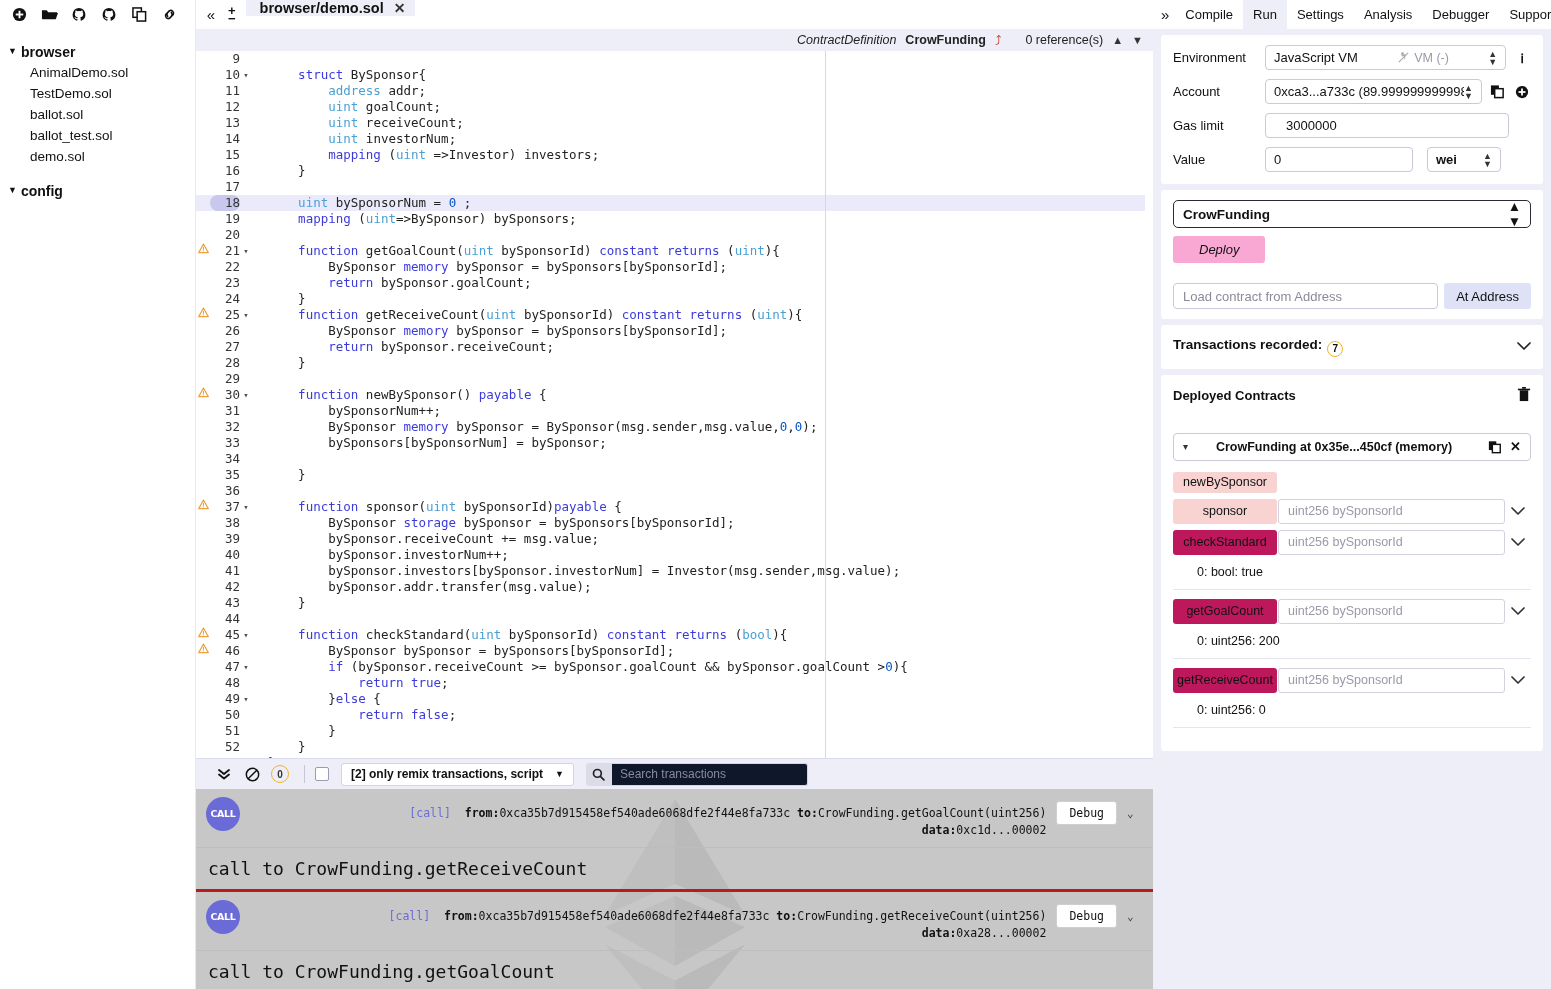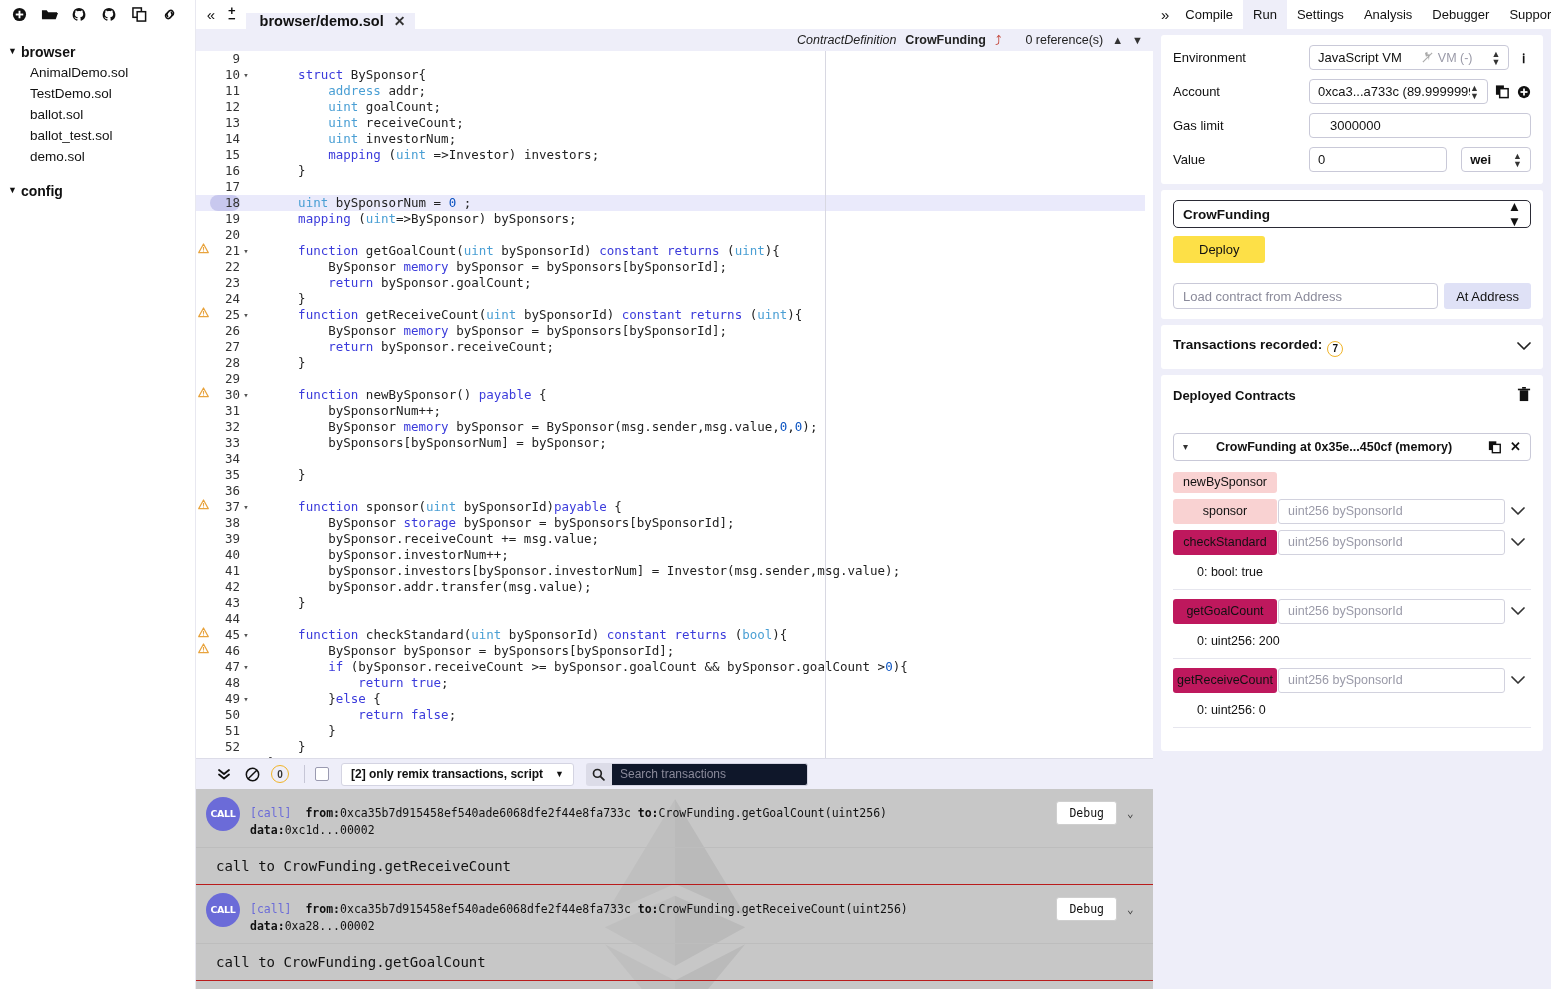--- a/index.html
+++ b/index.html
@@ -52,21 +52,21 @@
   }
   .tab-ctl {
     width: 18px; display: flex; align-items: center; justify-content: center;
     font-size: 15px; color: #111; cursor: pointer; margin-left: 6px;
   }
   .tab-zoom {
     display: flex; flex-direction: column; align-items: center; justify-content: center;
     line-height: 8px; font-size: 13px; font-weight: bold; cursor: pointer; margin-left: 8px;
     color: #111;
   }
-  #tabs { display: flex; align-items: flex-end; height: 29px; margin-left: 10px; }
+  #tabs { display: flex; align-items: flex-start; height: 29px; margin-left: 10px; }
   .tab {
     background: #eeeef9; display: flex; align-items: center; gap: 10px;
     padding: 0 10px 0 14px; font-weight: bold; font-size: 14.5px; color: #111;
     cursor: pointer;
   }
   .tab .x { font-size: 14px; font-weight: bold; color: #333; cursor: pointer; }
 
   
   #ctxbar {
     height: 22px; background: #eeeef9; display: flex; align-items: center;
@@ -166,32 +166,32 @@
     display: flex; align-items: flex-start; gap: 10px; padding: 8px 12px 8px 10px;
     min-height: 46px;
   }
   .call-badge {
     width: 34px; height: 34px; border-radius: 50%; background: #6b6bd8;
     color: #fff; font-size: 9.5px; font-weight: bold; flex: none;
     display: flex; align-items: center; justify-content: center;
     font-family: "DejaVu Sans", sans-serif; letter-spacing: -0.3px;
     line-height: 10px; text-align: center; overflow: hidden; padding: 0 1px;
   }
-  .call-text { flex: 1; padding-top: 8px; line-height: 17px; }
+  .call-text { flex: 1; padding-top: 8px; line-height: 17px; text-align: right; }
   .call-text .tag { color: #6b6bd8; }
   .call-text b { font-weight: bold; }
   .dbg-btn {
     flex: none; margin-top: 4px; background: #fff; border: 1px solid #cfcfcf;
     border-radius: 3px; padding: 4px 12px; font-size: 11.5px;
     font-family: "DejaVu Sans Mono", monospace; cursor: pointer; color: #111;
   }
   .dbg-chev { flex: none; margin-top: 10px; font-size: 11px; color: #333; cursor: pointer; width: 14px; }
   .log-plain {
-    padding: 10px 20px; font-family: "DejaVu Sans Mono", monospace;
-    font-size: 14px; color: #111; border-bottom: 1px solid #b91c1c;
+    padding: 10px 12px; font-family: "DejaVu Sans Mono", monospace;
+    font-size: 18px; color: #111; border-bottom: 3px solid #b91c1c;
     position: relative;
   }
 
   
   #rightpanel {
     position: absolute; left: 1153px; top: 0; width: 398px; height: 989px;
     background: #eeeef9;
   }
   #rp-tabs {
     height: 29px; display: flex; align-items: stretch; background: #fff;
@@ -209,21 +209,21 @@
   .rp-card {
     background: #fff; margin: 6px 8px; border-radius: 3px; padding: 10px 12px;
   }
   .rp-row {
     display: flex; align-items: center; margin-bottom: 9px;
   }
   .rp-lbl { width: 92px; font-size: 13px; color: #111; flex: none; }
   .ctrl {
     height: 25px; border: 1px solid #c9c9d8; border-radius: 4px; background: #fff;
     display: flex; align-items: center; padding: 0 8px; font-size: 13px; color: #111;
-    overflow: hidden; cursor: pointer; margin-left: 44px;
+    overflow: hidden; cursor: pointer;
   }
   .ctrl .spin {
     margin-left: auto; font-size: 9px; line-height: 8px; display: flex;
     flex-direction: column; align-items: center; color: #333; flex: none;
   }
   .env-ctrl { width: 244px; }
   .env-tail { color: #9a9aa8; font-size: 12.5px; display: flex; align-items: center; gap: 4px; margin-left: auto; flex: none; justify-content: center;}
   .acct-ctrl { width: 222px; }
   .gas-ctrl { width: 244px; padding-left: 20px; }
   .val-ctrl { width: 148px; }
@@ -232,23 +232,24 @@
     width: 18px; height: 20px; display: flex; align-items: center; justify-content: center;
     margin-left: 7px; cursor: pointer; color: #111;
   }
 
   .sel-contract {
     width: 100%; height: 28px; border: 1px solid #2a2a35; border-radius: 5px;
     background: #fff; display: flex; align-items: center; padding: 0 9px;
     font-size: 13.5px; font-weight: bold; color: #111; cursor: pointer;
   }
   .deploy-btn {
-    margin-top: 8px; background: #fde047; border: none; border-radius: 3px;
+    margin-top: 8px; background: #f9a8d4; border: none; border-radius: 3px;
     padding: 6px 26px; font-size: 13px; color: #111; cursor: pointer;
     font-family: "Liberation Sans", sans-serif;
+    font-style: italic;
   }
   .addr-row { display: flex; align-items: stretch; margin-top: 20px; }
   .addr-inp {
     flex: 1; height: 26px; border: 1px solid #c9c9d8; border-radius: 4px;
     background: #fff; display: flex; align-items: center; padding: 0 9px;
     font-size: 13px; color: #8a8a9a; cursor: text;
   }
   .at-addr-btn {
     margin-left: 6px; background: #dfe1f6; border: none; border-radius: 3px;
     padding: 0 12px; font-size: 13px; color: #111; cursor: pointer;

